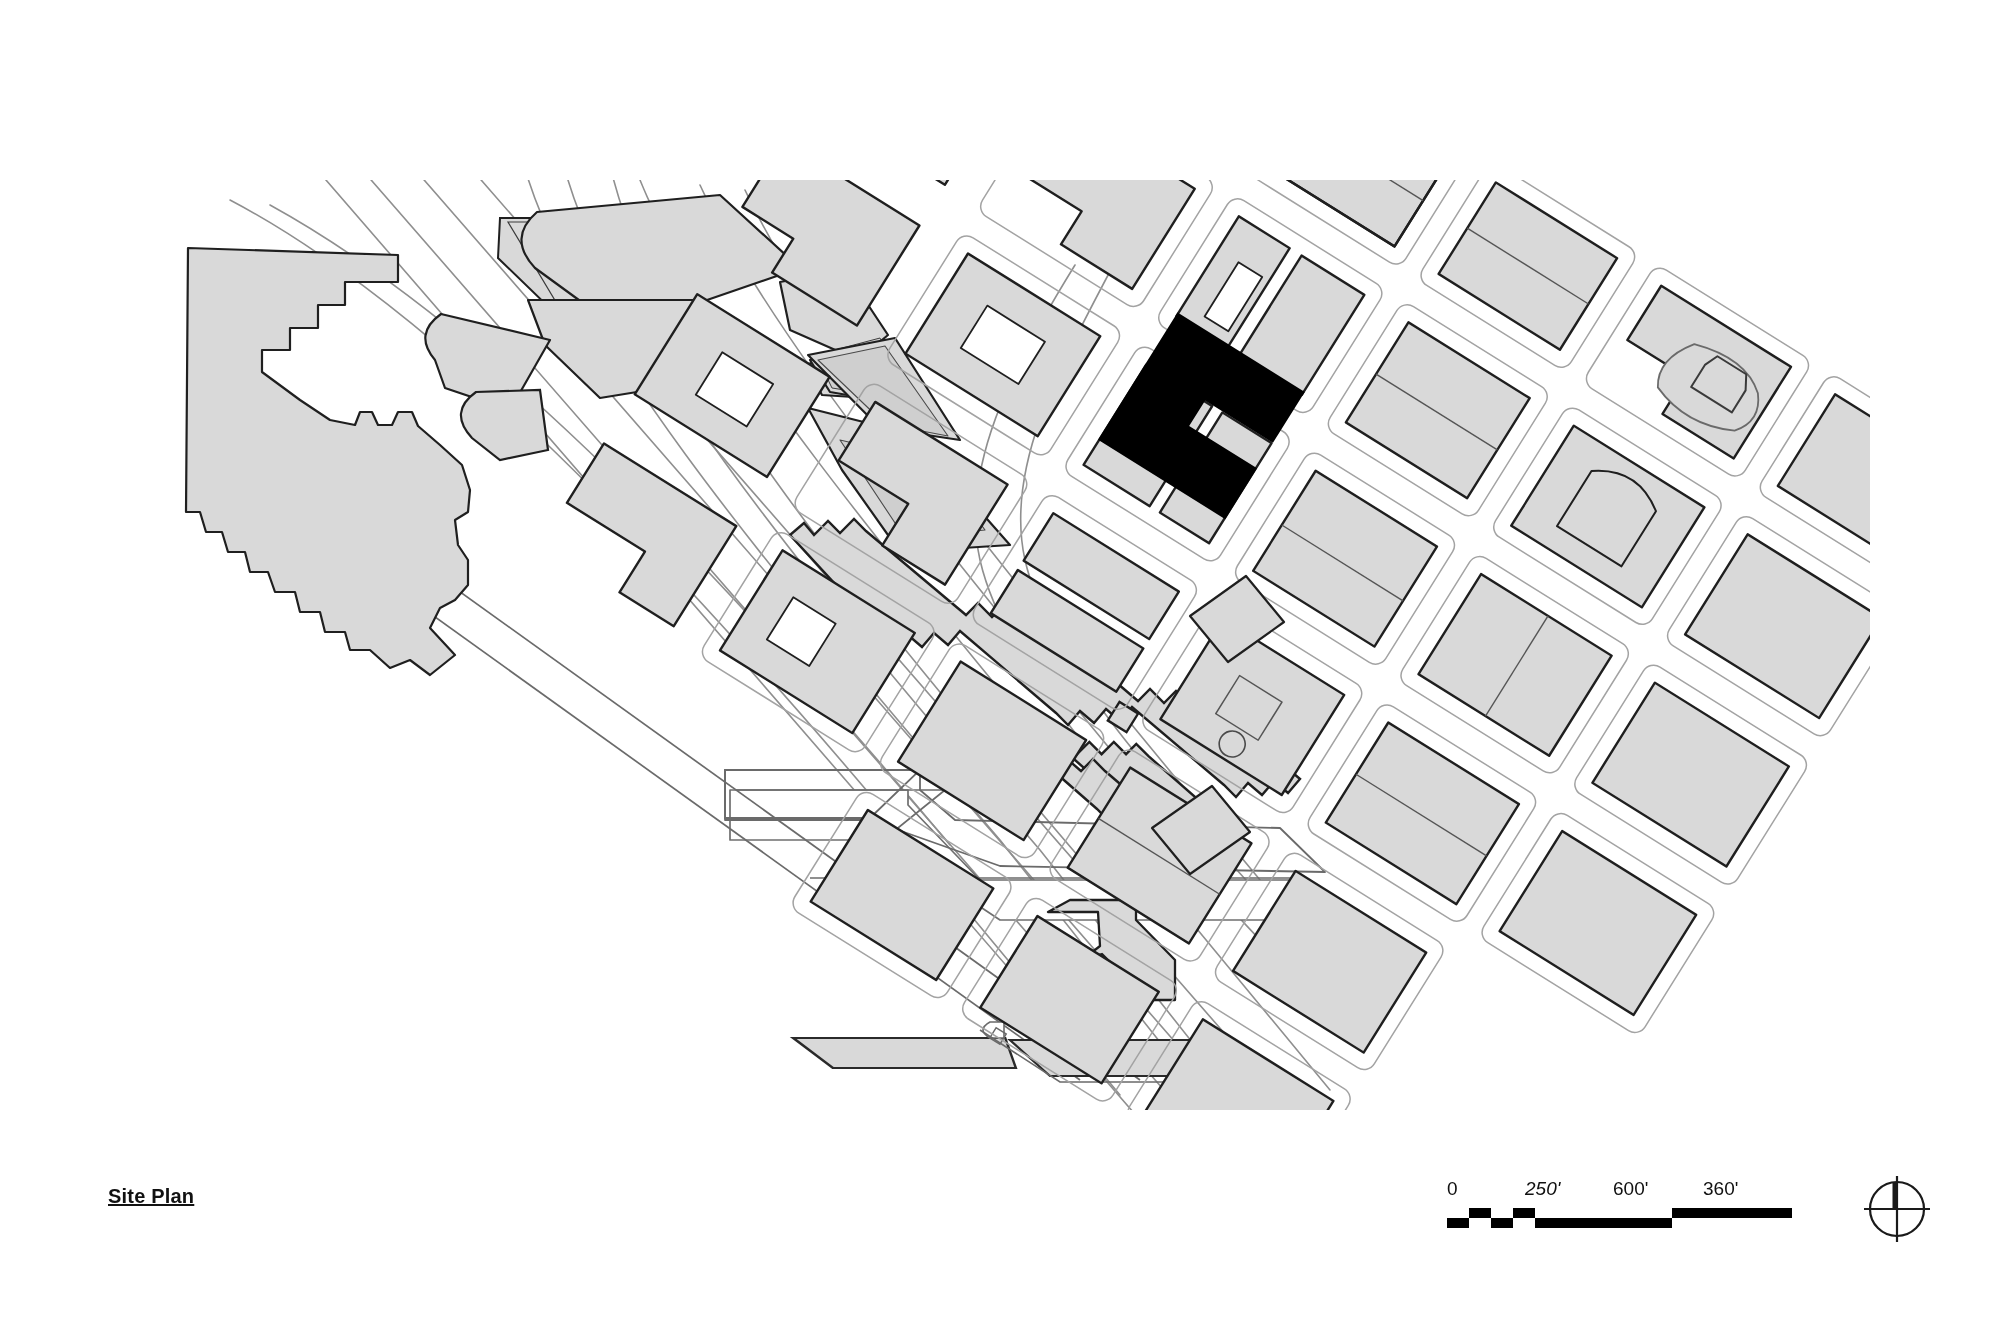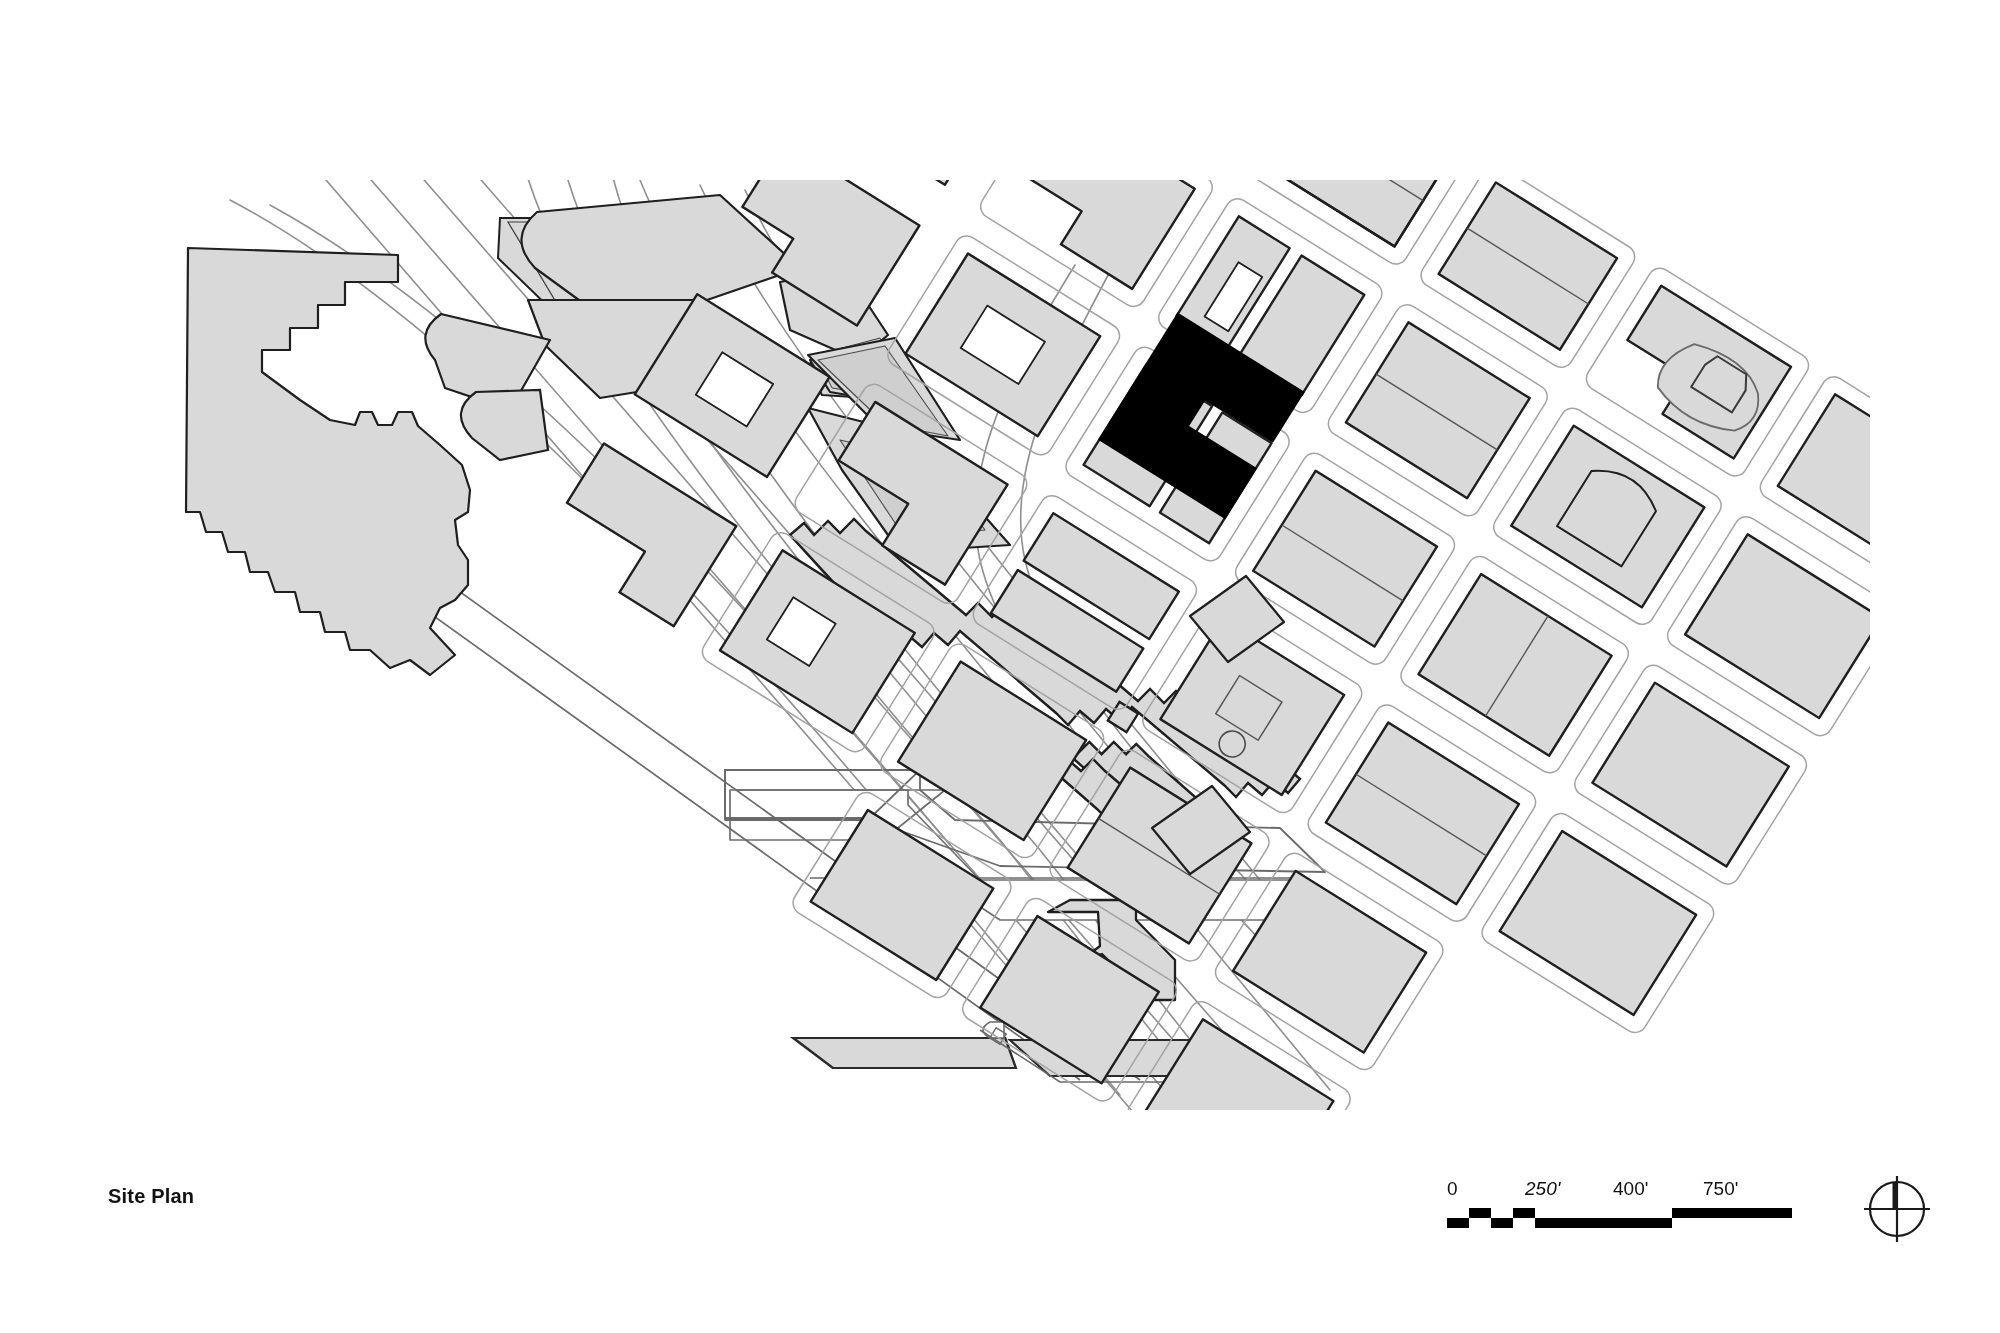--- a/index.html
+++ b/index.html
@@ -12,20 +12,21 @@
   #sheet{position:absolute;inset:0;background:#fff;}
 
   
   #plan-svg{position:absolute;left:0;top:0;width:2000px;height:1333px;display:block;}
 
   
   #title-block{
     position:absolute;left:108px;top:1185px;
     font-size:20px;font-weight:bold;color:#111;letter-spacing:.2px;
     white-space:nowrap;
+    text-decoration:underline;
   }
 
   
   #scalebar{position:absolute;left:1447px;top:1178px;width:365px;height:70px;}
   #scalebar .labels{position:relative;height:26px;}
   #scalebar .labels span{
     position:absolute;top:0;font-size:19px;color:#111;font-weight:500;white-space:nowrap;
   }
   #scalebar .lbl0{left:0px;}
   #scalebar .lbl250{left:78px;font-style:italic;}
@@ -292,22 +293,22 @@
 
     </g>
   </svg>
 
   <div id="title-block">Site Plan</div>
 
   <div id="scalebar">
     <div class="labels">
       <span class="lbl0">0</span>
       <span class="lbl250">250'</span>
-      <span class="lbl500">400'</span>
-      <span class="lbl750">750'</span>
+      <span class="lbl500">600'</span>
+      <span class="lbl750">360'</span>
     </div>
     <svg width="365" height="32" viewBox="0 0 365 32">
 
       <rect x="0" y="14" width="22" height="10" fill="#000"></rect>
       <rect x="22" y="4" width="22" height="10" fill="#000"></rect>
       <rect x="44" y="14" width="22" height="10" fill="#000"></rect>
       <rect x="66" y="4" width="22" height="10" fill="#000"></rect>
       <rect x="88" y="14" width="22" height="10" fill="#000"></rect>
 
       <rect x="110" y="14" width="115" height="10" fill="#000"></rect>

